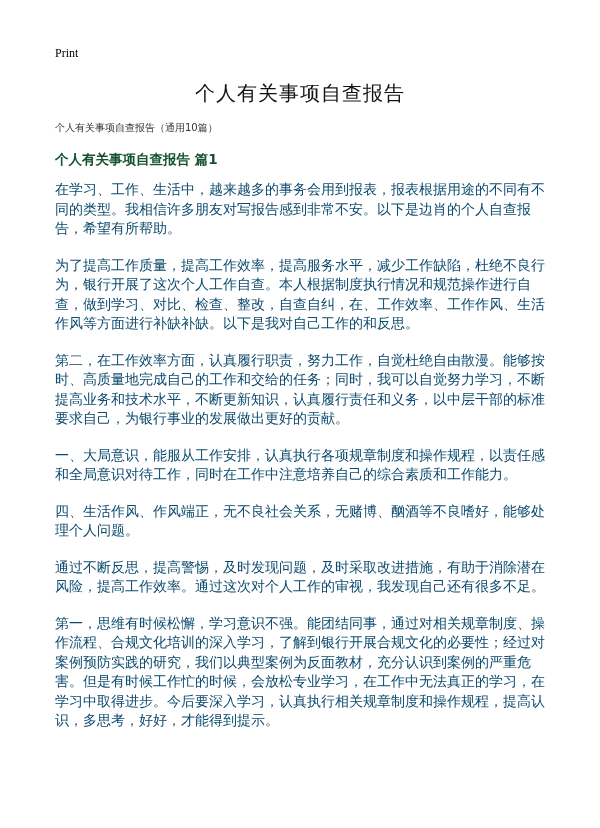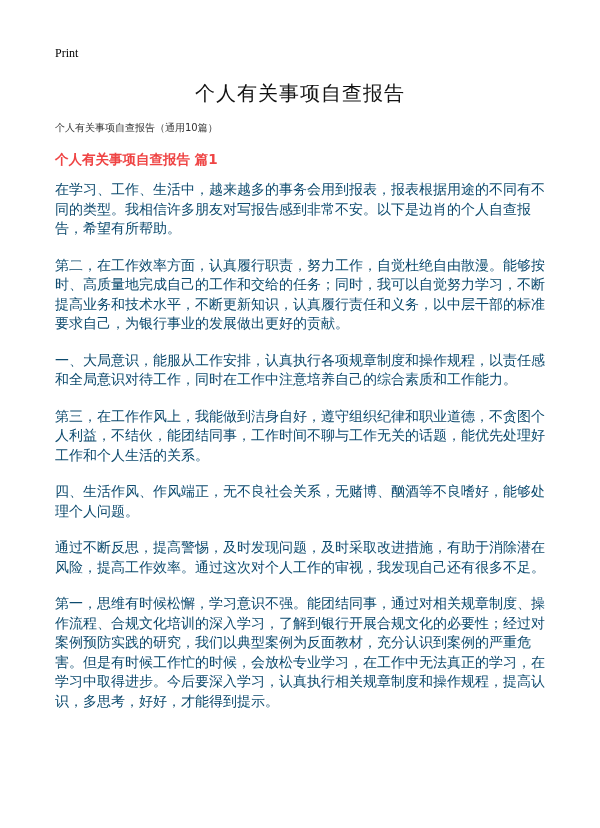--- a/index.html
+++ b/index.html
@@ -11,40 +11,40 @@
     .title {
       position: absolute; left: 0; width: 600px; top: 80px; text-align: center;
       font-family: "DejaVu Sans", sans-serif; font-size: 20px; color: #111; letter-spacing: 1px;
     }
     .subtitle {
       position: absolute; left: 55px; top: 121px;
       font-family: "DejaVu Sans", sans-serif; font-size: 10px; color: #333;
     }
     .section-heading {
       position: absolute; left: 55px; top: 151px;
-      font-family: "DejaVu Sans", sans-serif; font-size: 13.5px; font-weight: bold; color: #ef4444;
+      font-family: "DejaVu Sans", sans-serif; font-size: 13.5px; font-weight: bold; color: #14532d;
     }
     .body-text {
       position: absolute; left: 55px; top: 180px; width: 492px;
       font-family: "DejaVu Sans", sans-serif; font-size: 14px; line-height: 19.5px; color: #0c4a6e;
     }
     .body-text p { margin: 0 0 17px 0; text-align: left; word-break: break-all; }
   </style>
 </head>
 <body>
 
 <div class="print-label">Print</div>
 
 <div class="title">个人有关事项自查报告</div>
 
 <div class="subtitle">个人有关事项自查报告（通用10篇）</div>
 
 <div class="section-heading">个人有关事项自查报告 篇1</div>
 
 <div class="body-text">
   <p>在学习、工作、生活中，越来越多的事务会用到报表，报表根据用途的不同有不同的类型。我相信许多朋友对写报告感到非常不安。以下是边肖的个人自查报告，希望有所帮助。</p>
+  <p>为了提高工作质量，提高工作效率，提高服务水平，减少工作缺陷，杜绝不良行为，银行开展了这次个人工作自查。本人根据制度执行情况和规范操作进行自查，做到学习、对比、检查、整改，自查自纠，在、工作效率、工作作风、生活作风等方面进行补缺补缺。以下是我对自己工作的和反思。</p>
   <p>第二，在工作效率方面，认真履行职责，努力工作，自觉杜绝自由散漫。能够按时、高质量地完成自己的工作和交给的任务；同时，我可以自觉努力学习，不断提高业务和技术水平，不断更新知识，认真履行责任和义务，以中层干部的标准要求自己，为银行事业的发展做出更好的贡献。</p>
   <p>一、大局意识，能服从工作安排，认真执行各项规章制度和操作规程，以责任感和全局意识对待工作，同时在工作中注意培养自己的综合素质和工作能力。</p>
-  <p>第三，在工作作风上，我能做到洁身自好，遵守组织纪律和职业道德，不贪图个人利益，不结伙，能团结同事，工作时间不聊与工作无关的话题，能优先处理好工作和个人生活的关系。</p>
   <p>四、生活作风、作风端正，无不良社会关系，无赌博、酗酒等不良嗜好，能够处理个人问题。</p>
   <p>通过不断反思，提高警惕，及时发现问题，及时采取改进措施，有助于消除潜在风险，提高工作效率。通过这次对个人工作的审视，我发现自己还有很多不足。</p>
   <p>第一，思维有时候松懈，学习意识不强。能团结同事，通过对相关规章制度、操作流程、合规文化培训的深入学习，了解到银行开展合规文化的必要性；经过对案例预防实践的研究，我们以典型案例为反面教材，充分认识到案例的严重危害。但是有时候工作忙的时候，会放松专业学习，在工作中无法真正的学习，在学习中取得进步。今后要深入学习，认真执行相关规章制度和操作规程，提高认识，多思考，好好，才能得到提示。</p>
 </div>
 
 </body></html>

